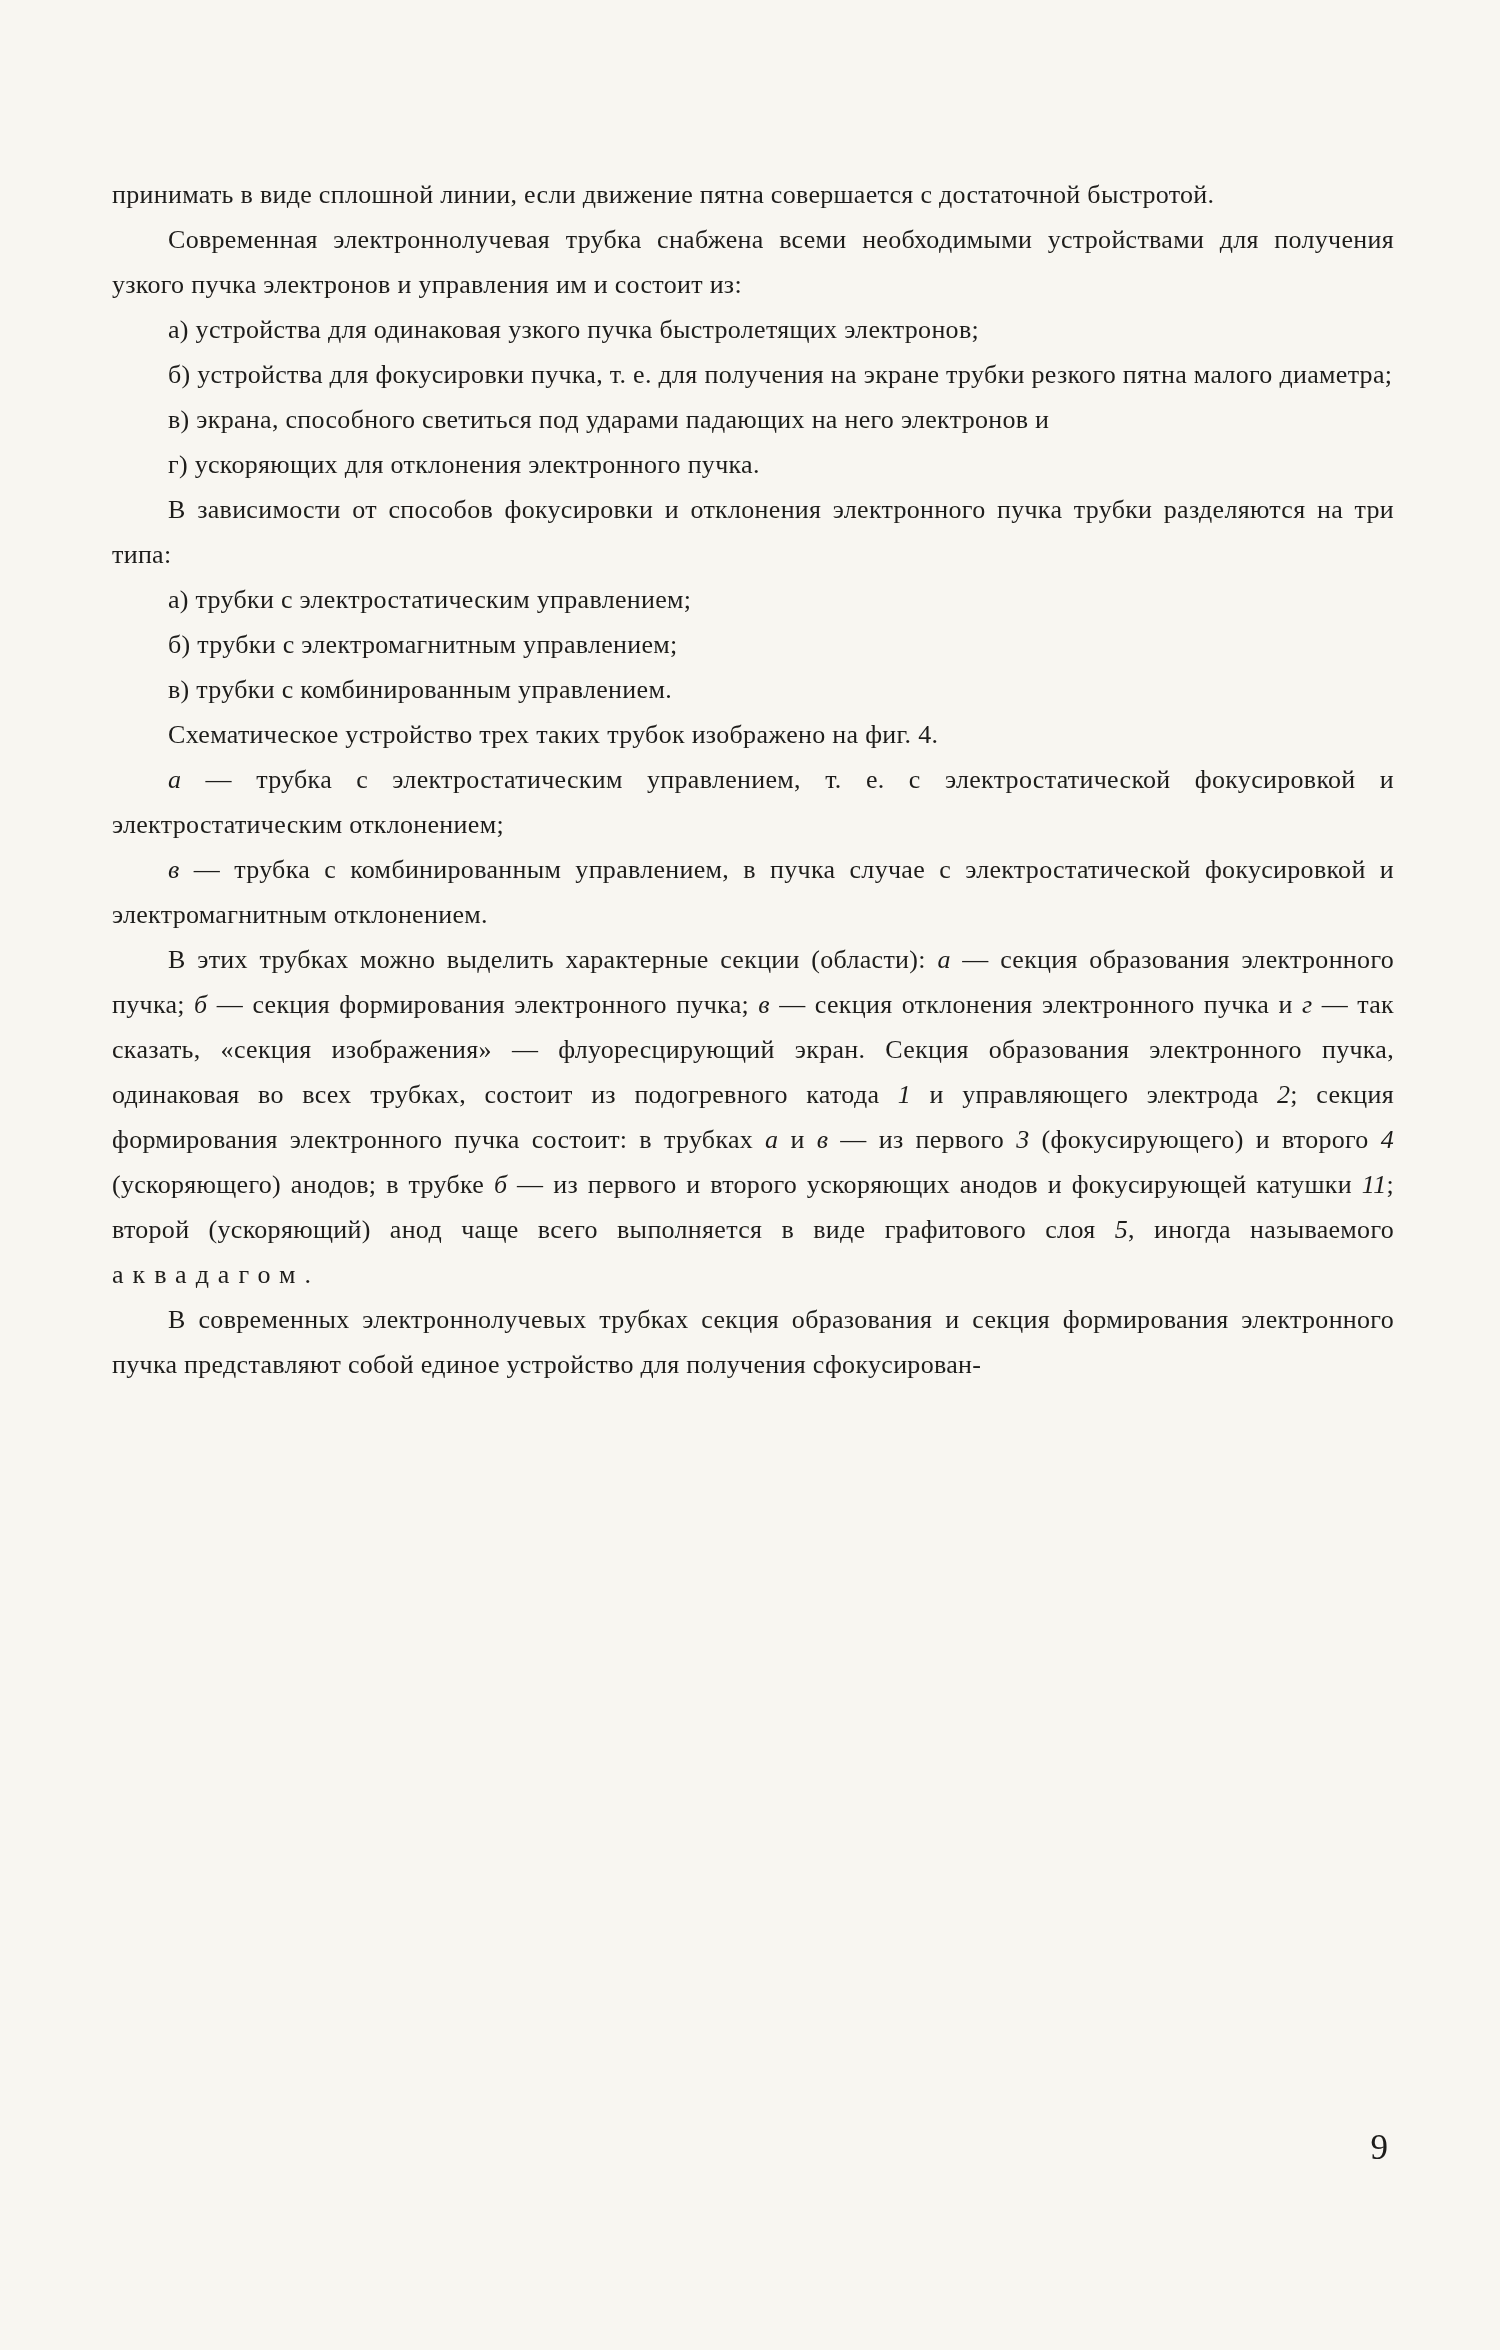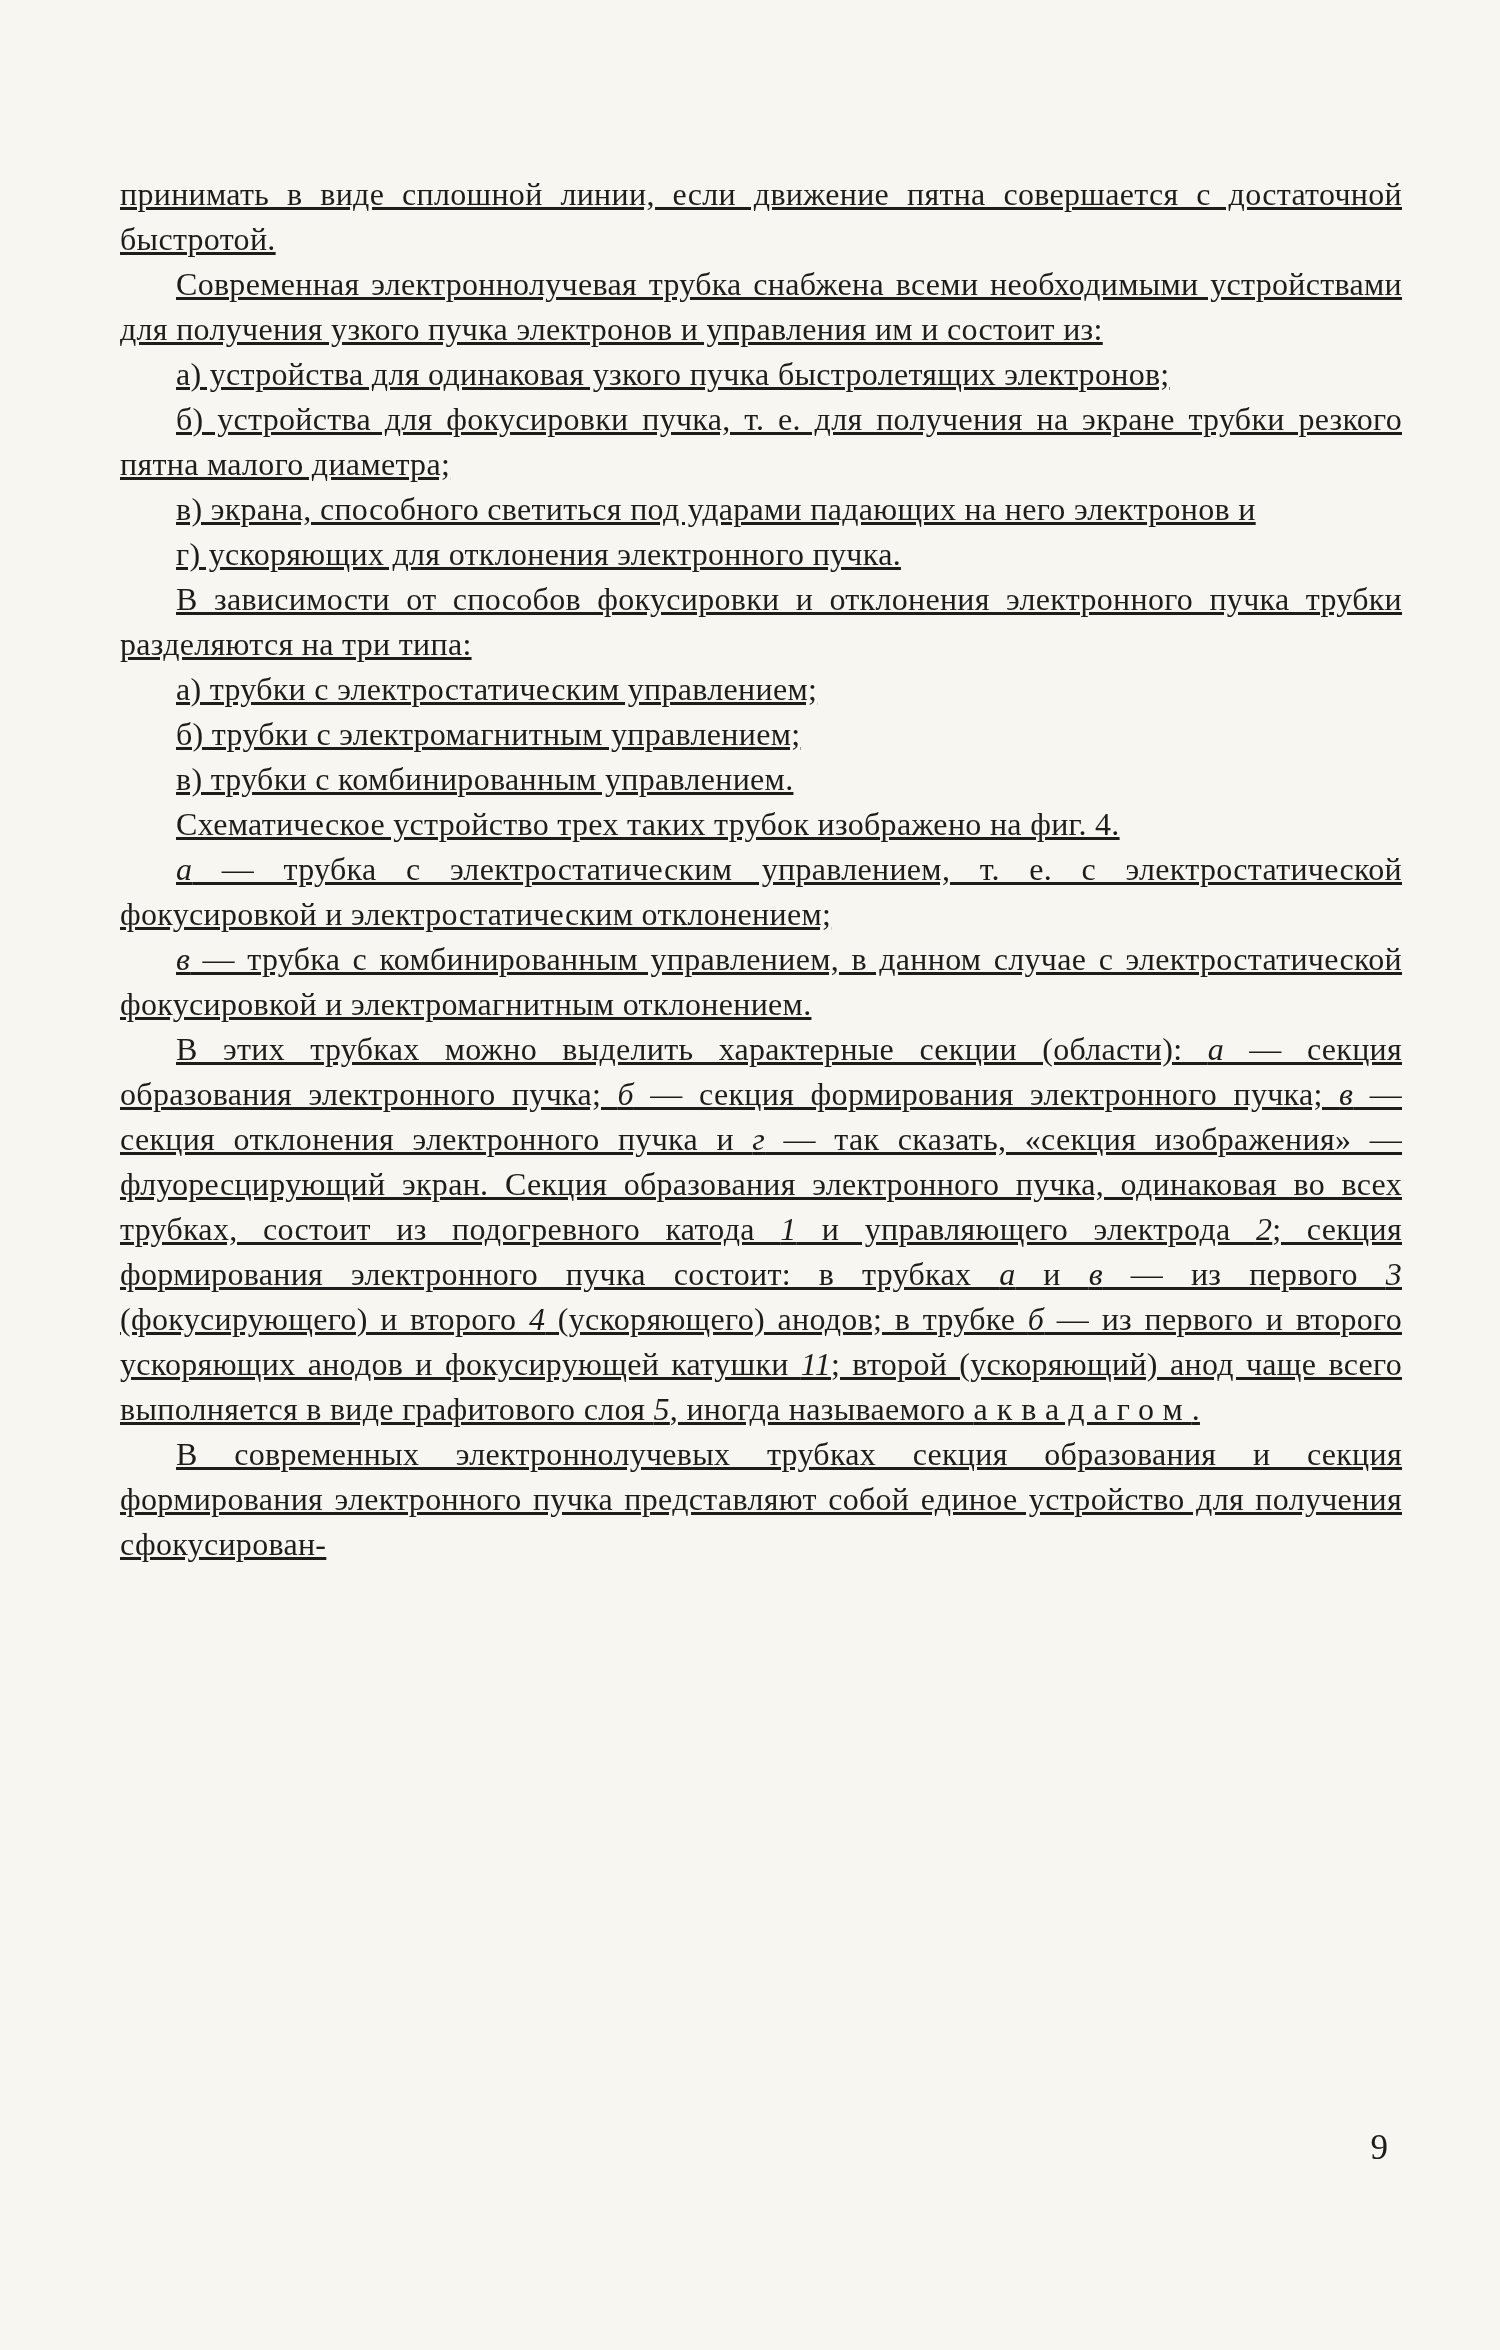--- a/index.html
+++ b/index.html
@@ -15,28 +15,27 @@
     color: #1e1d1b;
     overflow: hidden;
   }
   .scan-page {
     position: absolute;
     inset: 0;
     background: #f8f6f1;
   }
   .text-block {
     position: absolute;
-    left: 120px;
+    left: 112px;
     top: 172px;
     width: 1282px;
-    font-size: 32px;
+    font-size: 26px;
     line-height: 45px;
     text-align: justify;
     letter-spacing: 0.3px;
-    text-decoration: underline;
   }
   .text-block p {
     margin: 0;
     padding: 0;
   }
   .text-block p.indent {
     text-indent: 56px;
   }
   .it {
     font-style: italic;
@@ -64,18 +63,18 @@
       <p class="indent"><span>а) устройства для одинаковая узкого пучка быстролетящих электронов;</span></p>
       <p class="indent"><span>б) устройства для фокусировки пучка, т. е. для получения на экране трубки резкого пятна малого диаметра;</span></p>
       <p class="indent"><span>в) экрана, способного светиться под ударами падающих на него электронов и</span></p>
       <p class="indent"><span>г) ускоряющих для отклонения электронного пучка.</span></p>
       <p class="indent"><span>В зависимости от способов фокусировки и отклонения электронного пучка трубки разделяются на три типа:</span></p>
       <p class="indent"><span>а) трубки с электростатическим управлением;</span></p>
       <p class="indent"><span>б) трубки с электромагнитным управлением;</span></p>
       <p class="indent"><span>в) трубки с комбинированным управлением.</span></p>
       <p class="indent"><span>Схематическое устройство трех таких трубок изображено на фиг. 4.</span></p>
       <p class="indent"><span class="it">а</span><span> — трубка с электростатическим управлением, т. е. с электростатической фокусировкой и электростатическим отклонением;</span></p>
-      <p class="indent"><span class="it">в</span><span> — трубка с комбинированным управлением, в данном случае с электростатической фокусировкой и электромагнитным отклонением.</span></p>
+      <p class="indent"><span class="it">в</span><span> — трубка с комбинированным управлением, в пучка случае с электростатической фокусировкой и электромагнитным отклонением.</span></p>
       <p class="indent"><span>В этих трубках можно выделить характерные секции (области): </span><span class="it">а</span><span> — секция образования электронного пучка; </span><span class="it">б</span><span> — секция формирования электронного пучка; </span><span class="it">в</span><span> — секция отклонения электронного пучка и </span><span class="it">г</span><span> — так сказать, «секция изображения» — флуоресцирующий экран. Секция образования электронного пучка, одинаковая во всех трубках, состоит из подогревного катода </span><span class="it">1</span><span> и управляющего электрода </span><span class="it">2</span><span>; секция формирования электронного пучка состоит: в трубках </span><span class="it">а</span><span> и </span><span class="it">в</span><span> — из первого </span><span class="it">3</span><span> (фокусирующего) и второго </span><span class="it">4</span><span> (ускоряющего) анодов; в трубке </span><span class="it">б</span><span> — из первого и второго ускоряющих анодов и фокусирующей катушки </span><span class="it">11</span><span>; второй (ускоряющий) анод чаще всего выполняется в виде графитового слоя </span><span class="it">5</span><span>, иногда называемого </span><span class="spaced">аквадагом</span><span>.</span></p>
       <p class="indent"><span>В современных электроннолучевых трубках секция образования и секция формирования электронного пучка представляют собой единое устройство для получения сфокусирован-</span></p>
     </div>
   <div class="page-number">9</div>
 </div>
 
 </body></html>

